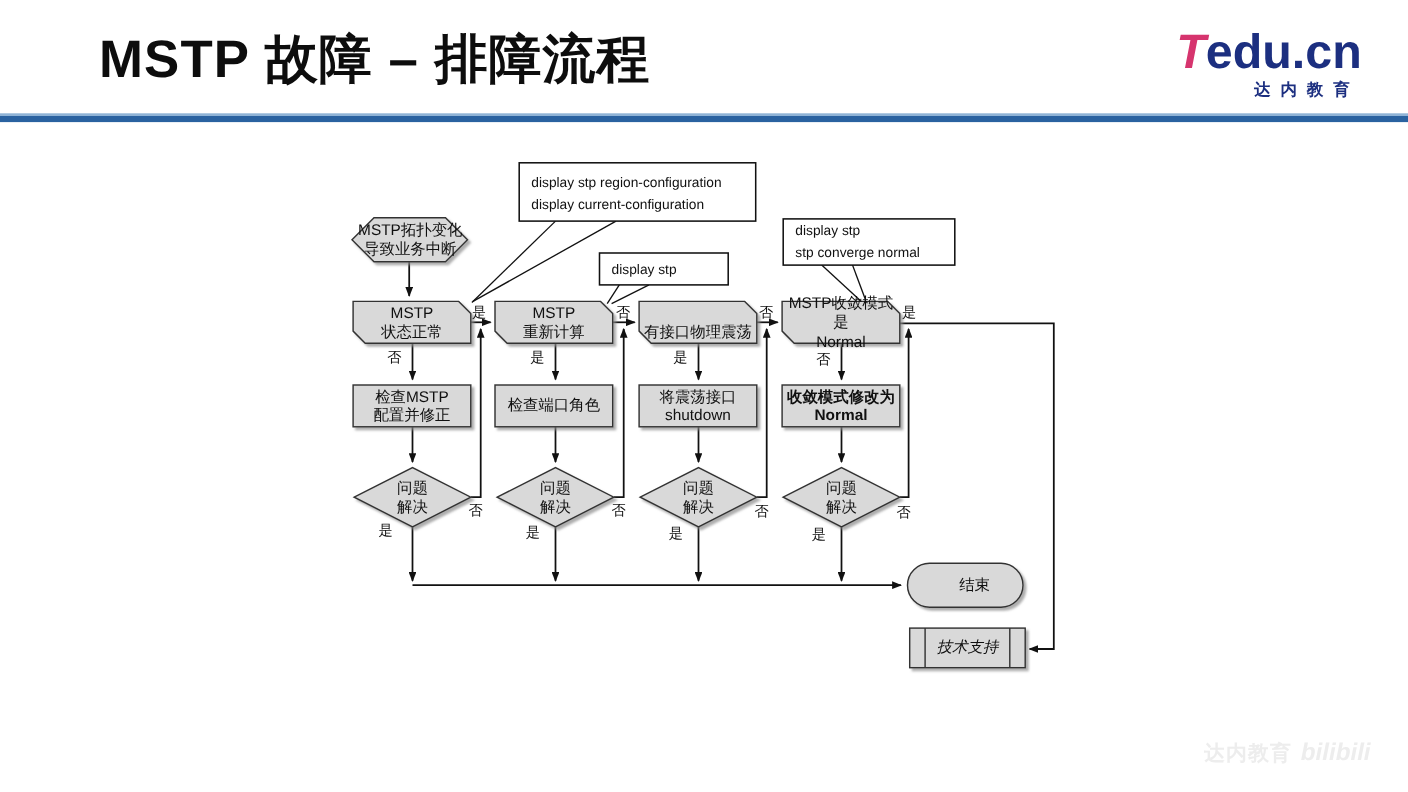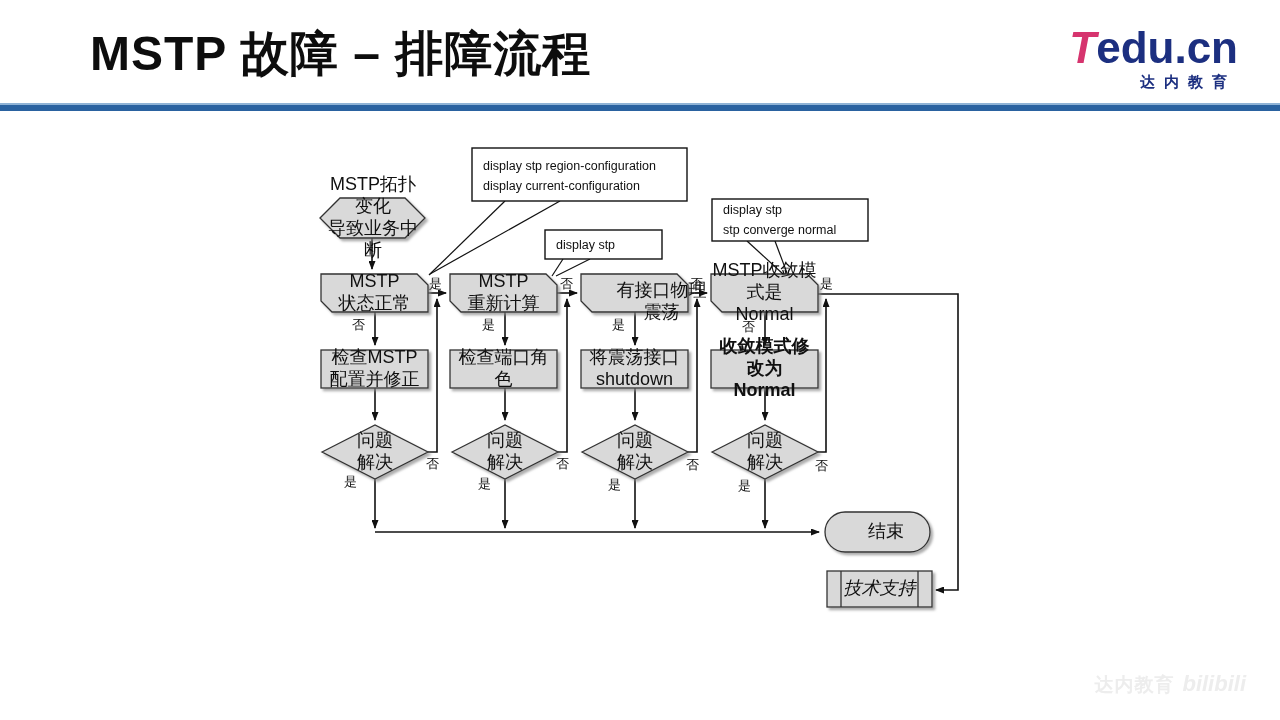--- a/index.html
+++ b/index.html
@@ -13,21 +13,21 @@
   .logo-t{color:#d6346e;font-style:italic;}
   .logo-rest{color:#1c2f80;}
   .logo-tag{margin-top:4px;font-size:15px;font-weight:700;color:#1c2f80;
             letter-spacing:9px;margin-right:2px;}
   .divider{position:absolute;left:0;top:103px;width:1280px;height:8px;
            background:linear-gradient(to bottom,#8fb3d6 0 28%,#2a62a0 28% 100%);}
   
   .canvas{position:absolute;left:0;top:0;width:1280px;height:720px;}
   .canvas svg{position:absolute;left:0;top:0;}
   .lbl{position:absolute;display:flex;align-items:center;justify-content:center;
-       text-align:center;font-size:18px;line-height:1.22;white-space:pre-line;color:#101010;}
+       text-align:center;font-size:14px;line-height:1.22;white-space:pre-line;color:#101010;}
   .tag{position:absolute;font-size:13px;color:#101010;}
   .callout-text{position:absolute;font-size:12.5px;line-height:20px;color:#101010;white-space:nowrap;}
   
   .watermark{position:absolute;right:34px;bottom:22px;color:#ededed;font-weight:700;
              font-size:19px;letter-spacing:1px;}
   .watermark .wm-logo{font-style:italic;font-size:22px;margin-left:8px;letter-spacing:0;}
 </style>
 </head>
 <body>
 
@@ -115,21 +115,21 @@
       </g>
     </svg>
 
     <div class="lbl" style="left:322px;top:196px;width:102px;height:44px;">MSTP拓扑变化
 导致业务中断</div>
 
     <div class="lbl" style="left:321px;top:274px;width:107px;height:38px;">MSTP
 状态正常</div>
     <div class="lbl" style="left:450px;top:274px;width:107px;height:38px;">MSTP
 重新计算</div>
-    <div class="lbl" style="left:608px;top:274px;width:107px;height:56px;">有接口物理震荡</div>
+    <div class="lbl" style="left:581px;top:274px;width:107px;height:56px;">有接口物理震荡</div>
     <div class="lbl" style="left:711px;top:274px;width:107px;height:38px;">MSTP收敛模式是
 Normal</div>
 
     <div class="lbl" style="left:321px;top:350px;width:107px;height:38px;">检查MSTP
 配置并修正</div>
     <div class="lbl" style="left:450px;top:350px;width:107px;height:38px;">检查端口角色</div>
     <div class="lbl" style="left:581px;top:350px;width:107px;height:38px;">将震荡接口
 shutdown</div>
     <div class="lbl" style="left:711px;top:350px;width:107px;height:38px;font-weight:bold;">收敛模式修改为
 Normal</div>

